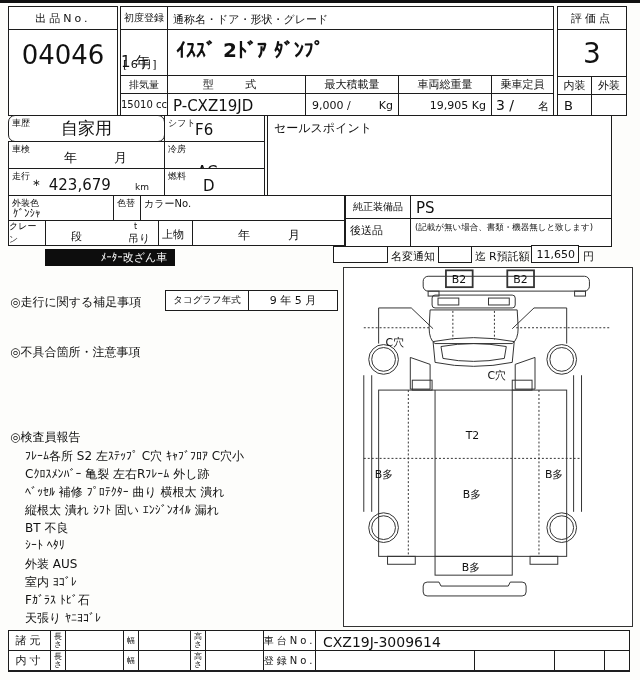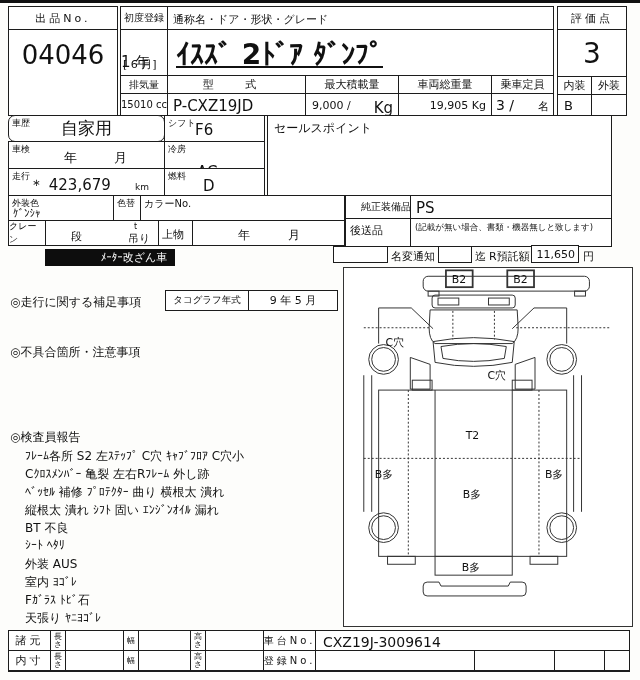--- a/index.html
+++ b/index.html
@@ -10,21 +10,21 @@
     overflow:hidden;margin:0 auto;
   }
   .abs{position:absolute;}
   .bx{border:1px solid #1c1c1c;background:#fff;}
   .cell{position:absolute;border:1px solid #1c1c1c;background:#fff;}
   .cell .tag{position:absolute;top:1px;left:3px;font-size:9px;white-space:nowrap;}
   .cv{width:100%;height:100%;display:flex;align-items:center;justify-content:center;}
   .hdr{display:flex;align-items:center;justify-content:center;font-size:11px;white-space:nowrap;}
   .sp3{letter-spacing:3px;}
   .sp8{letter-spacing:14px;}
-  .big{font-size:28px;font-weight:bold;text-decoration:underline;}
+  .big{font-size:20px;font-weight:bold;}
   .txt{position:absolute;white-space:nowrap;}
   .badge{background:#0d0d0d;color:#fff;display:flex;align-items:center;justify-content:center;font-size:11px;padding-left:48px;}
   .rline{font-size:12px;white-space:nowrap;}
   .vstack{font-size:8px;line-height:8px;word-break:break-all;padding:2px 0 0 3px;}
   svg text{font-family:"DejaVu Sans","Liberation Sans",sans-serif;}
   .topbar{position:absolute;left:0;top:0;width:640px;height:3px;background:#111;}
 </style>
 </head>
 <body>
 
@@ -56,21 +56,21 @@
   <div class="cell hdr" style="left:491px;top:75px;width:63px;height:19px;">乗車定員</div>
 
   <div class="cell" style="left:120px;top:93px;width:48px;height:23px;">
     <div class="cv" style="font-size:10px;">15010 cc</div>
   </div>
   <div class="cell" style="left:167px;top:93px;width:139px;height:23px;">
     <div class="txt" style="left:5px;top:3px;font-size:15px;">P-CXZ19JD</div>
   </div>
   <div class="cell" style="left:305px;top:93px;width:94px;height:23px;">
     <div class="txt" style="left:6px;top:5px;font-size:11px;">9,000 /</div>
-    <div class="txt" style="right:5px;top:5px;font-size:15px;text-align:center;">Kg</div>
+    <div class="txt" style="right:5px;top:5px;font-size:11px;text-align:center;">Kg</div>
   </div>
   <div class="cell" style="left:398px;top:93px;width:94px;height:23px;">
     <div class="txt" style="right:5px;top:5px;font-size:11px;">19,905 Kg</div>
   </div>
   <div class="cell" style="left:491px;top:93px;width:63px;height:23px;">
     <div class="txt" style="left:4px;top:3px;font-size:14px;">3 /</div>
     <div class="txt" style="right:4px;top:5px;font-size:11px;">名</div>
   </div>
 
   <div class="cell hdr sp3" style="left:557px;top:6px;width:70px;height:24px;">評価点</div>
@@ -139,21 +139,21 @@
   </div>
   <div class="cell" style="left:192px;top:220px;width:153px;height:26px;">
     <div class="txt" style="left:45px;top:6px;font-size:12px;">年</div>
     <div class="txt" style="left:95px;top:6px;font-size:12px;">月</div>
   </div>
 
   <div class="cell" style="left:267px;top:115px;width:345px;height:81px;">
     <div class="txt" style="left:6px;top:4px;font-size:12px;">セールスポイント</div>
   </div>
   <div class="cell" style="left:345px;top:195px;width:66px;height:24px;">
-    <div class="cv" style="font-size:10px;margin-left:8px;">純正装備品</div>
+    <div class="cv" style="font-size:10px;">純正装備品</div>
   </div>
   <div class="cell" style="left:410px;top:195px;width:202px;height:24px;">
     <div class="txt" style="left:5px;top:3px;font-size:15px;">PS</div>
   </div>
   <div class="cell" style="left:345px;top:218px;width:66px;height:29px;">
     <div class="txt" style="left:4px;top:4px;font-size:11px;">後送品</div>
   </div>
   <div class="cell" style="left:410px;top:218px;width:202px;height:29px;">
     <div class="txt" style="left:4px;top:3px;font-size:8.5px;">(記載が無い場合、書類・機器無しと致します)</div>
   </div>

